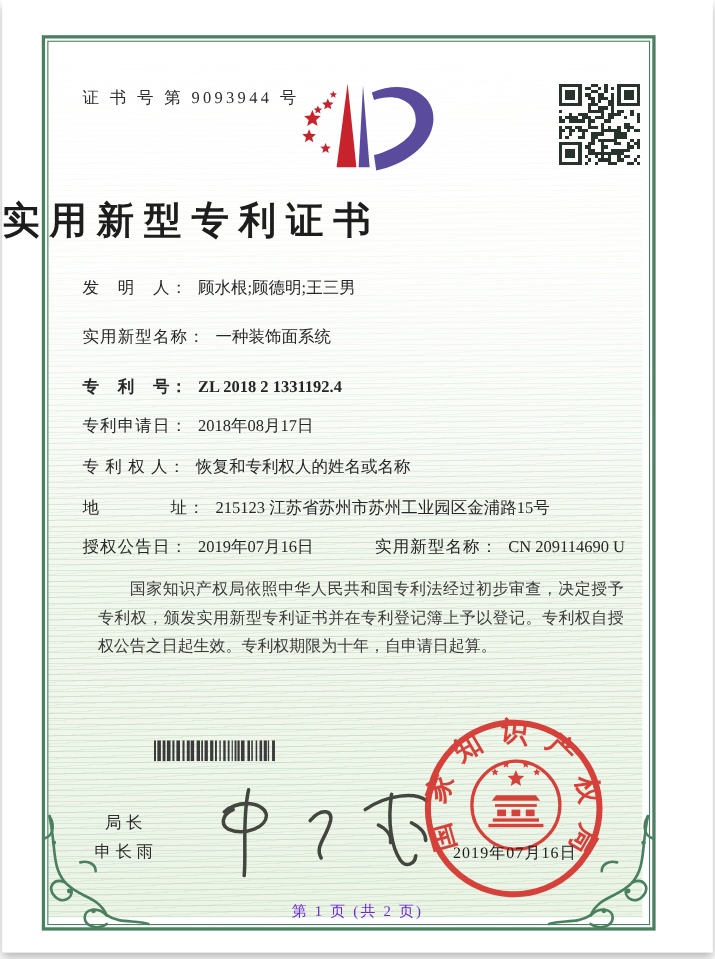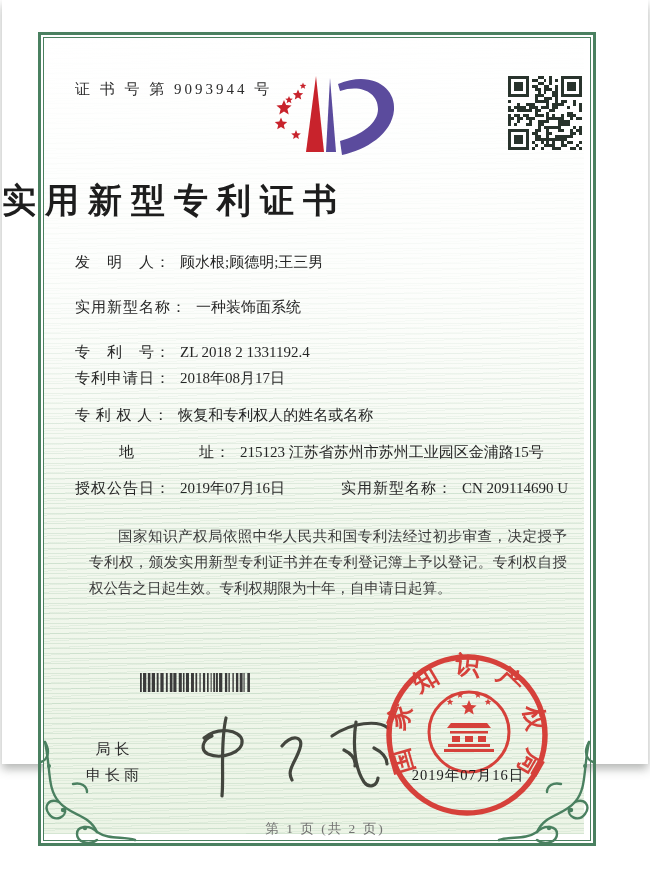--- a/index.html
+++ b/index.html
@@ -1,55 +1,55 @@
 <!DOCTYPE html>
 <html style="--border-green: #4a8060; --seal-red: #d5342e; --logo-red: #c8232c; --logo-purple: #5b4b9d; --qr-dark: #28332c; --bar-dark: #3a3a3a; --ink: #43463e;"><head>
 <meta charset="utf-8">
 <style>
   html,body{margin:0;padding:0;background:#ffffff;}
   .photo{position:relative;width:650px;height:872px;background:#ffffff;overflow:hidden;
          font-family:"Liberation Serif","DejaVu Serif",serif;}
-  .paper{position:absolute;left:2px;top:0;width:646px;height:764px;background:#ffffff;
+  .paper{position:absolute;left:2px;top:0;width:646px;height:866px;background:#ffffff;
          box-shadow:0 5px 9px rgba(90,95,90,.45);}
   
   .frame{position:absolute;left:36px;top:32px;width:552px;height:808px;
          border:3px solid var(--border-green,#4a8060);}
   .frame::after{content:"";position:absolute;left:2px;top:2px;right:2px;bottom:2px;
          border:1px solid var(--border-green,#4a8060);}
   
   .pattern{position:absolute;left:42px;top:38px;width:540px;height:796px;
     background:
       linear-gradient(180deg, rgba(255,255,255,.97) 0%, rgba(255,255,255,.75) 30%, rgba(255,255,255,0) 58%),
       repeating-linear-gradient(180deg, rgba(110,165,125,.18) 0 1px, rgba(255,255,255,0) 1px 5px),
       repeating-linear-gradient(177deg, rgba(110,165,125,.10) 0 1px, rgba(255,255,255,0) 1px 7px),
       linear-gradient(#fcfdfa,#ecf4e6);}
   .cert-no{position:absolute;left:73px;top:80px;font-size:15px;letter-spacing:3px;color:#2c2c2c;}
   .logo{position:absolute;left:252px;top:64px;width:165px;height:102px;}
   .qr{position:absolute;left:506px;top:76px;width:74px;height:74px;}
   .title{position:absolute;left:0;top:178px;width:646px;margin:0;text-align:left;
          font-size:34px;font-weight:bold;letter-spacing:9px;color:#1d1d1d;}
   .fields{position:absolute;left:73px;top:251px;width:510px;font-size:15px;color:#262626;}
   .row{line-height:22px;white-space:nowrap;}
-  .r0,.r1{margin-bottom:23px;} .r2{margin-bottom:4px;} .r3{margin-bottom:15px;}
-  .r4{margin-bottom:15px;} .r5{margin-bottom:14px;margin-left:44px;}
+  .r0,.r1{margin-bottom:23px;} .r2{margin-bottom:14px;font-weight:bold;} .r3{margin-bottom:15px;}
+  .r4{margin-bottom:15px;} .r5{margin-bottom:14px;}
   .lbl{letter-spacing:1px;}
   .val{margin-left:9px;}
   .lbl2{margin-left:56px;letter-spacing:1px;}
   .body-text{position:absolute;left:73px;top:510px;width:506px;font-size:14.5px;
          line-height:1.78;color:#3a3a3a;text-align:justify;}
   .body-text p{margin:14px;text-indent:2em;}
   .barcode{position:absolute;left:138px;top:673px;width:114px;height:19px;}
   .officer{position:absolute;left:84px;top:736px;font-size:15px;color:#2b2b2b;letter-spacing:4px;}
   .officer div{line-height:26px;text-align:center;}
   .signature{position:absolute;left:172px;top:708px;width:245px;height:95px;}
   .seal{position:absolute;left:382px;top:652px;width:166px;height:166px;opacity:.93;}
   .seal-date{position:absolute;left:388px;top:766px;width:156px;text-align:center;
          font-size:14.5px;letter-spacing:1px;color:#1c1c1c;}
   .footer{position:absolute;left:0;top:820px;width:646px;text-align:center;
-         font-size:13.5px;color:#737373;letter-spacing:2px;}
+         font-size:13.5px;color:#6d28d9;letter-spacing:2px;}
   .flourish{position:absolute;width:100px;height:104px;}
   .fl-left{left:35px;top:740px;}
   .fl-right{left:495px;top:740px;transform:scaleX(-1);}
 </style>
 </head>
 <body>
 
 <div class="photo">
   <div class="paper">
     <div class="pattern"></div>

